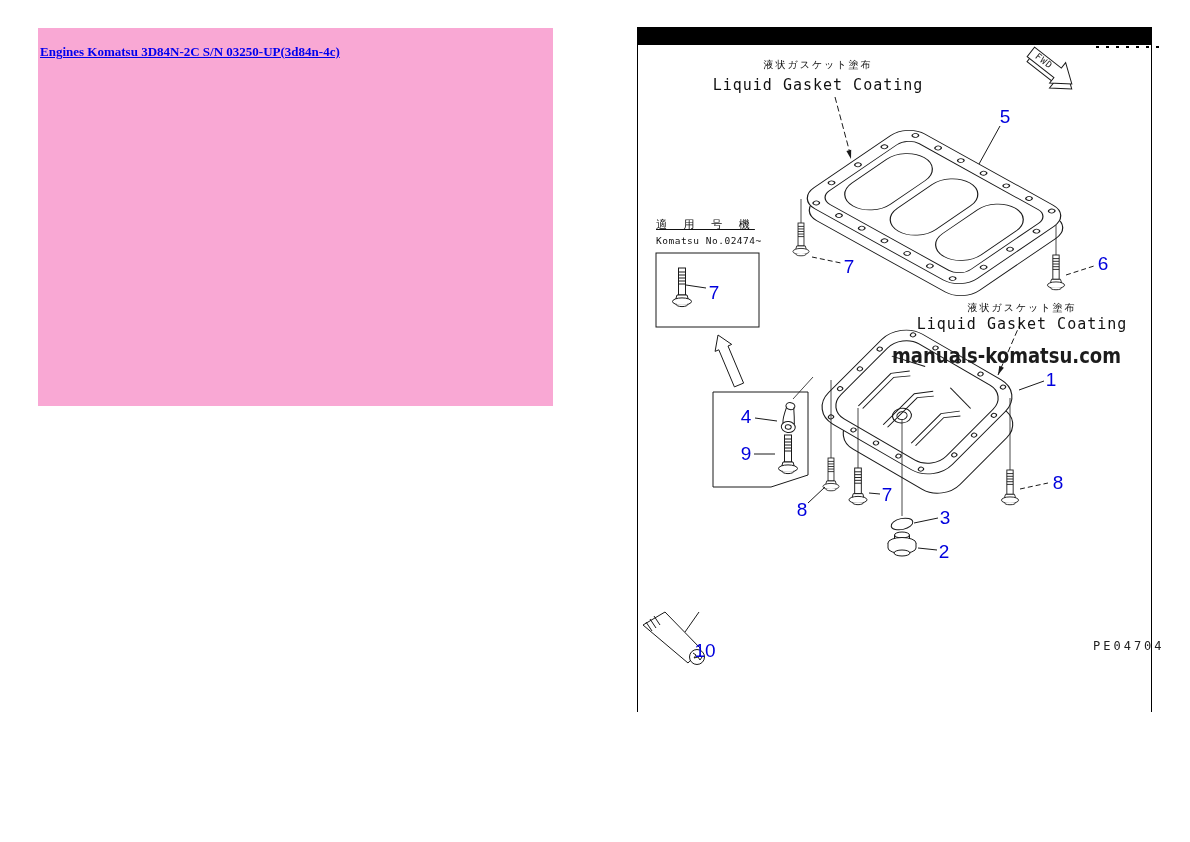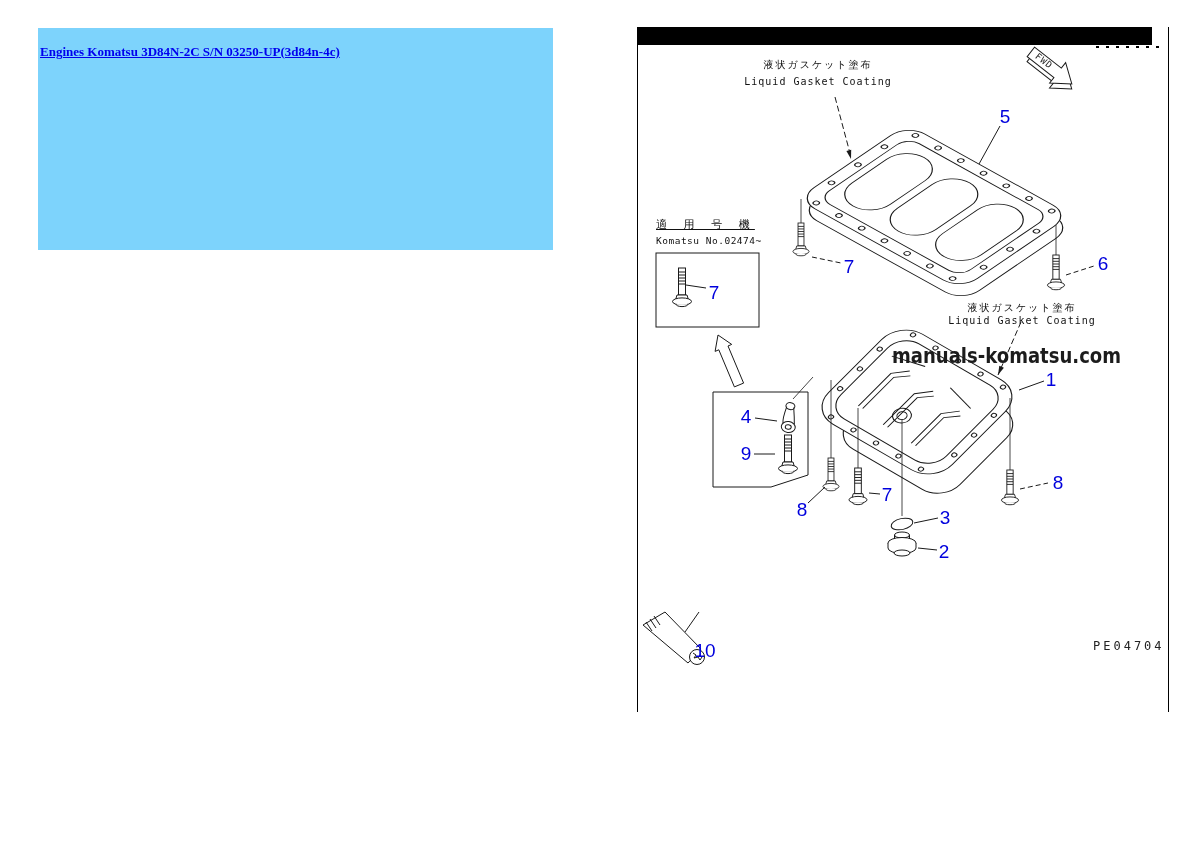--- a/index.html
+++ b/index.html
@@ -1,40 +1,40 @@
 <!DOCTYPE html>
 <html style="--label-blue: #0000dd; --link-blue: #0000ee;"><head>
 <meta charset="utf-8">
 <style>
   html,body{margin:0;padding:0;}
   body{width:1190px;height:842px;background:#fff;position:relative;overflow:hidden;
        font-family:"Liberation Sans",sans-serif;}
 
   
-  .black-box{position:absolute;left:38px;top:28px;width:515px;height:222px;background:#7dd3fc;}
+  .black-box{position:absolute;left:38px;top:28px;width:515px;height:378px;background:#f9a8d4;}
   .catalog-link{display:inline-block;margin:16px 0 0 2px;
        font-family:"Liberation Serif",serif;font-weight:bold;font-size:13px;
        color:var(--link-blue,#0000ee);text-decoration:underline;cursor:pointer;}
 
   
   #diagram-panel{position:absolute;left:637px;top:27px;width:513px;height:685px;
-       border-left:1px solid #000;border-right:1px solid #000;background:#fff;padding-left:17px;}
+       border-left:1px solid #000;border-right:1px solid #000;background:#fff;}
   .top-bar{position:absolute;left:-1px;top:0;width:515px;height:18px;background:#000;}
   .ticks{position:absolute;left:458px;top:19px;display:flex;gap:7px;}
   .ticks i{width:3px;height:2px;background:#000;display:block;}
 
   svg.art{position:absolute;left:0;top:0;width:513px;height:685px;}
 
   .plabel{position:absolute;transform:translate(-50%,-50%);
        font-size:19px;line-height:1;color:var(--label-blue,#0000dd);white-space:nowrap;}
 
   .note{position:absolute;font-family:"DejaVu Sans Mono",monospace;color:#111;white-space:nowrap;}
   .note.center{transform:translateX(-50%);}
   .jp{font-size:10px;letter-spacing:2px;}
-  .en{font-size:10px;letter-spacing:1px;text-align:center;}
+  .en{font-size:15px;letter-spacing:1px;text-align:center;}
   .appl-jp{font-size:11px;letter-spacing:5px;text-decoration:underline;}
   .appl-en{font-size:9.5px;letter-spacing:0.5px;}
 
   .watermark{position:absolute;left:254px;top:316px;
        font-family:"DejaVu Sans",sans-serif;font-weight:bold;font-size:22px;color:#1c1c1c;
        transform:scaleX(0.82);transform-origin:left top;white-space:nowrap;}
 
   .pe{position:absolute;left:455px;top:612px;
        font-family:"DejaVu Sans Mono",monospace;font-size:12px;letter-spacing:3px;color:#222;}
 

